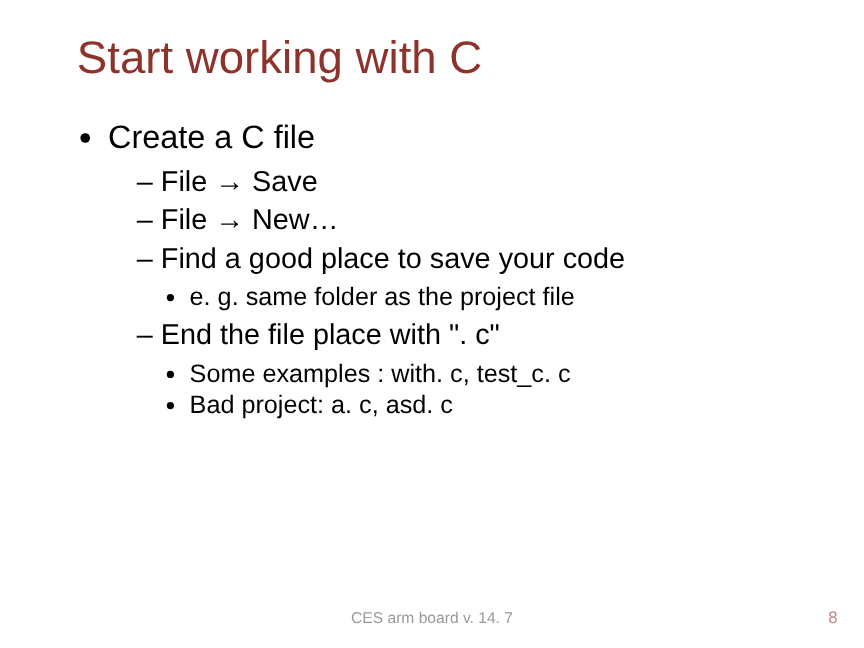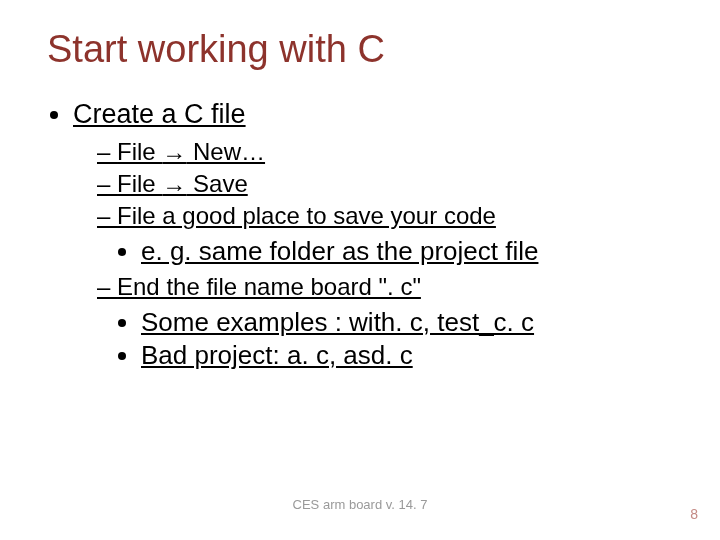--- a/index.html
+++ b/index.html
@@ -10,64 +10,63 @@
     background: #ffffff;
     font-family: Arial, "Helvetica Neue", Helvetica, sans-serif;
     color: #000;
     position: relative;
     overflow: hidden;
   }
   .slide {
     box-sizing: border-box;
     width: 720px;
     height: 540px;
-    padding: 28px 40px 0 47px;
+    padding: 28px 40px 0 64px;
     position: relative;
   }
   h1.title {
     margin: 0 0 28px 0;
     font-size: 38px;
     font-weight: 400;
     color: #8d332c;
     letter-spacing: 0px;
   }
   ul.lvl1 {
     list-style: disc;
     margin: 0;
     padding-left: 26px;
     font-size: 27px;
-    text-decoration: underline;
   }
   ul.lvl1 > li {
     margin-bottom: 6px;
   }
   ul.lvl2 {
     list-style: none;
     margin: 8px 0 0 0;
     padding-left: 24px;
     font-size: 24px;
   }
   ul.lvl2 > li {
     margin-bottom: 4px;
   }
   ul.lvl2 > li::before {
     content: "– ";
   }
   ul.lvl3 {
     list-style: disc;
     margin: 6px 0 6px 0;
     padding-left: 44px;
-    font-size: 26px;
+    font-size: 21px;
   }
   ul.lvl3 > li {
     margin-bottom: 2px;
   }
   .footer-center {
     position: absolute;
-    bottom: 28px;
+    bottom: 18px;
     left: 0;
     width: 720px;
     text-align: center;
     font-size: 13px;
     color: #9a9a9a;
   }
   .footer-right {
     position: absolute;
     bottom: 18px;
     right: 22px;
@@ -84,35 +83,35 @@
 <div class="slide">
 
   <h1 class="title">Start working with C</h1>
 
   <ul class="lvl1">
     <li>
       <span>Create a C file</span>
 
       <ul class="lvl2">
         <li>
+          <span>File </span><span class="arrow">→</span><span> Save</span>
+        </li>
+        <li>
           <span>File </span><span class="arrow">→</span><span> New…</span>
         </li>
         <li>
-          <span>File </span><span class="arrow">→</span><span> Save</span>
-        </li>
-        <li>
-          <span>File a good place to save your code</span>
+          <span>Find a good place to save your code</span>
           <ul class="lvl3">
             <li>
               <span>e. g. same folder as the project file</span>
             </li>
           </ul>
         </li>
         <li>
-          <span>End the file name board ". c"</span>
+          <span>End the file place with ". c"</span>
           <ul class="lvl3">
             <li>
               <span>Some examples : with. c, test_c. c</span>
             </li>
             <li>
               <span>Bad project: a. c, asd. c</span>
             </li>
           </ul>
         </li>
       </ul>

